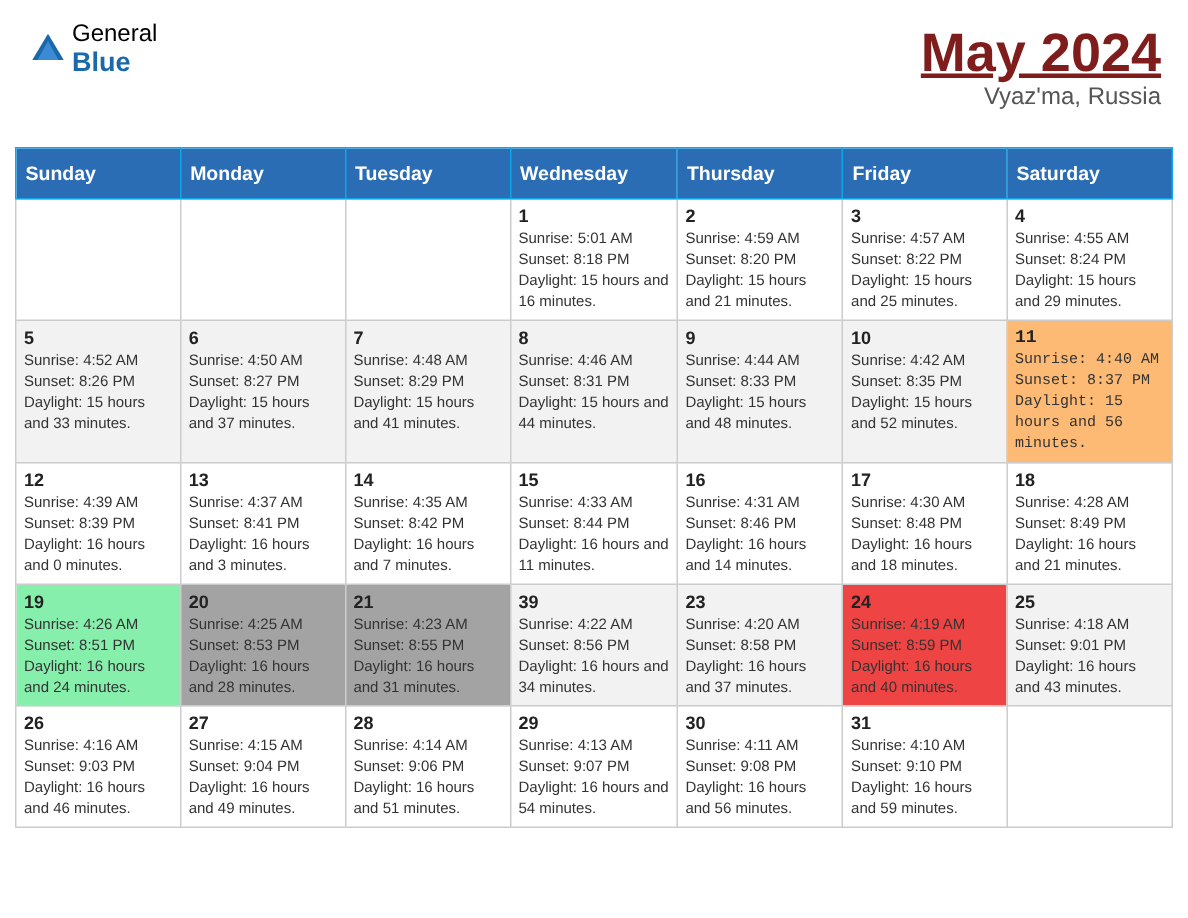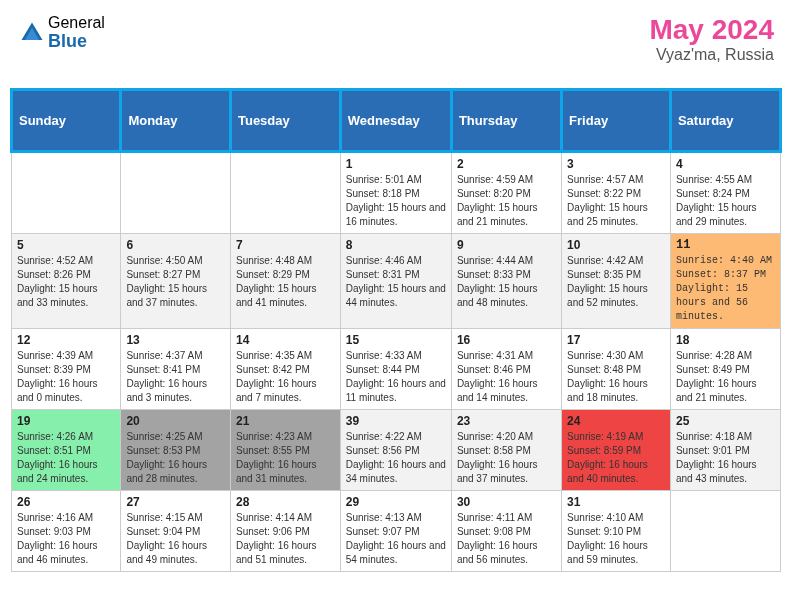--- a/index.html
+++ b/index.html
@@ -28,40 +28,41 @@
     }
     .logo-icon {
       width: 28px;
       height: 28px;
       margin-right: 2px;
     }
     .title-block {
       text-align: right;
     }
     .month-year {
-      font-size: 28px;
+      font-size: 36px;
       font-weight: bold;
-      color: #ec4899;
+      color: #7f1d1d;
+      text-decoration: underline;
     }
     .location {
       font-size: 16px;
       color: #555;
     }
     .calendar {
       width: 100%;
       border-collapse: collapse;
       border: 1px solid #ccc;
     }
     .calendar th {
       background-color: #2a6db5;
       color: #fff;
       text-align: left;
-      padding: 22px 6px;
+      padding: 9px 6px;
       font-size: 13px;
-      border: 3px solid #0ea5e9;
+      border: 1px solid #0ea5e9;
     }
     .calendar td {
       vertical-align: top;
       border: 1px solid #ccc;
       padding: 4px 5px;
       width: 113px;
       min-height: 80px;
       font-size: 10px;
       color: #333;
       background: #fff;

